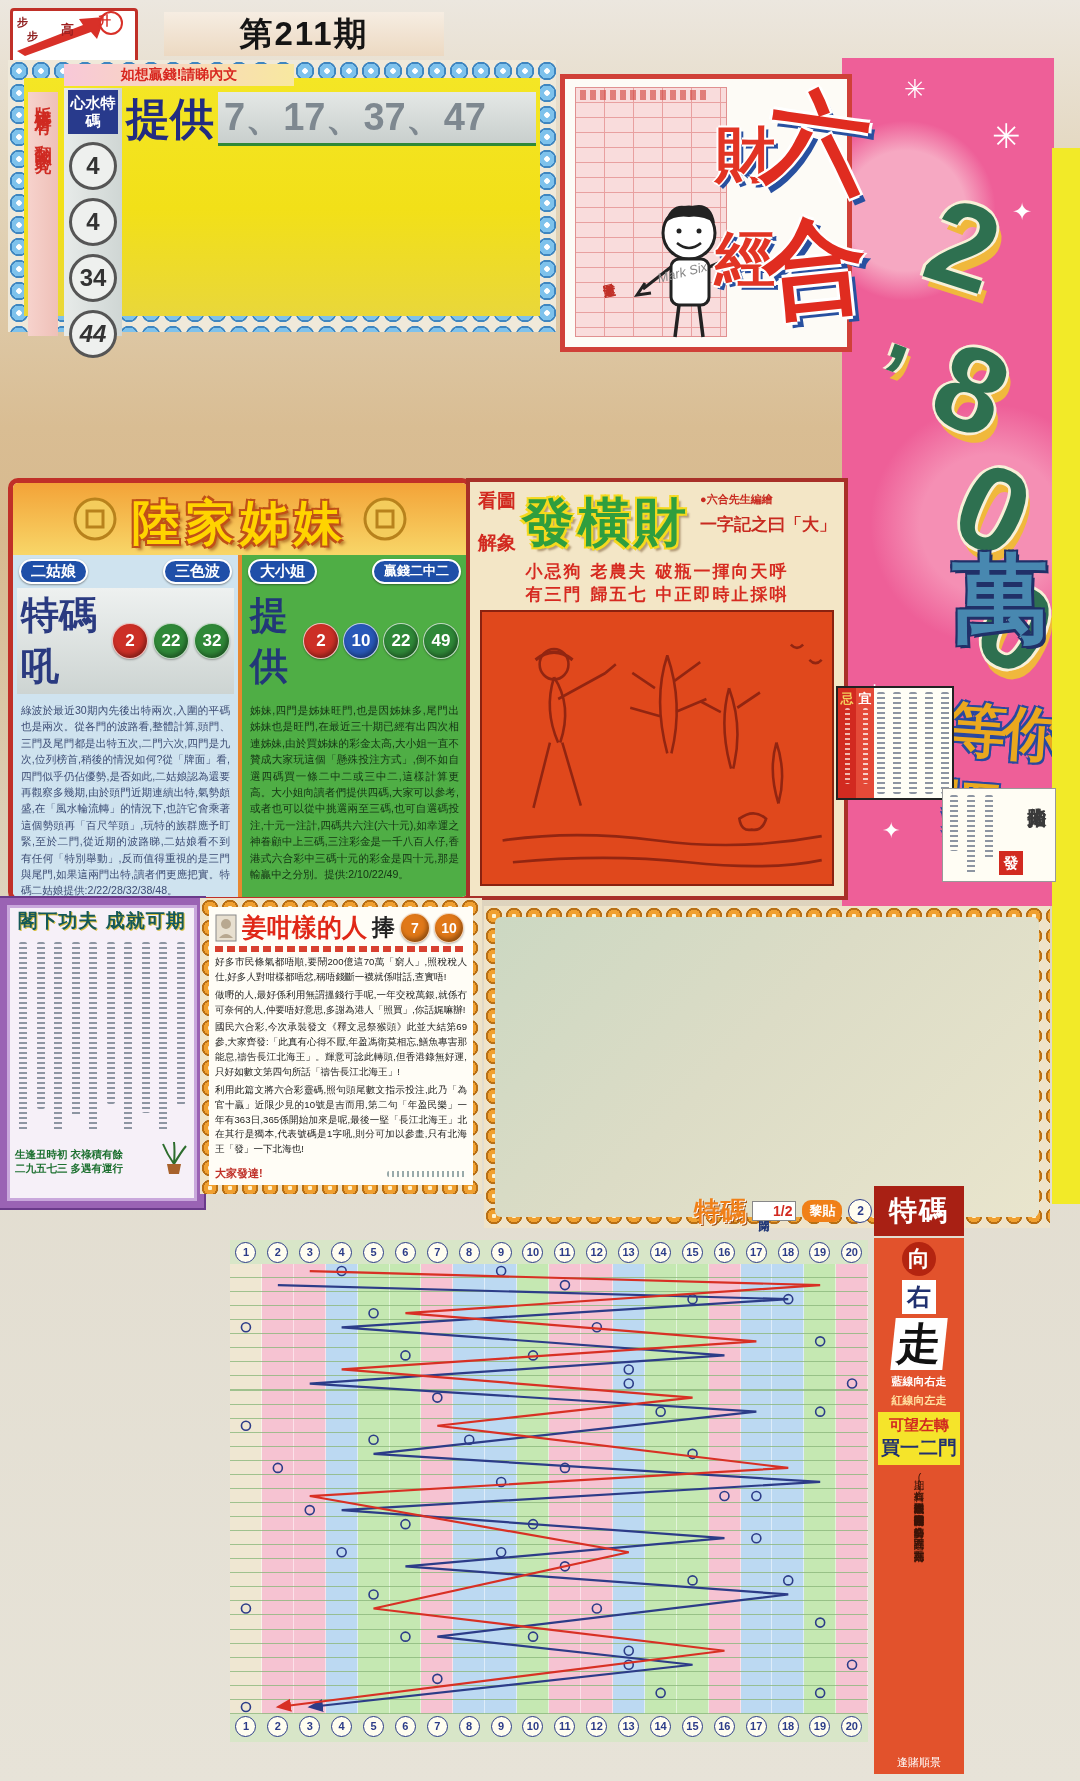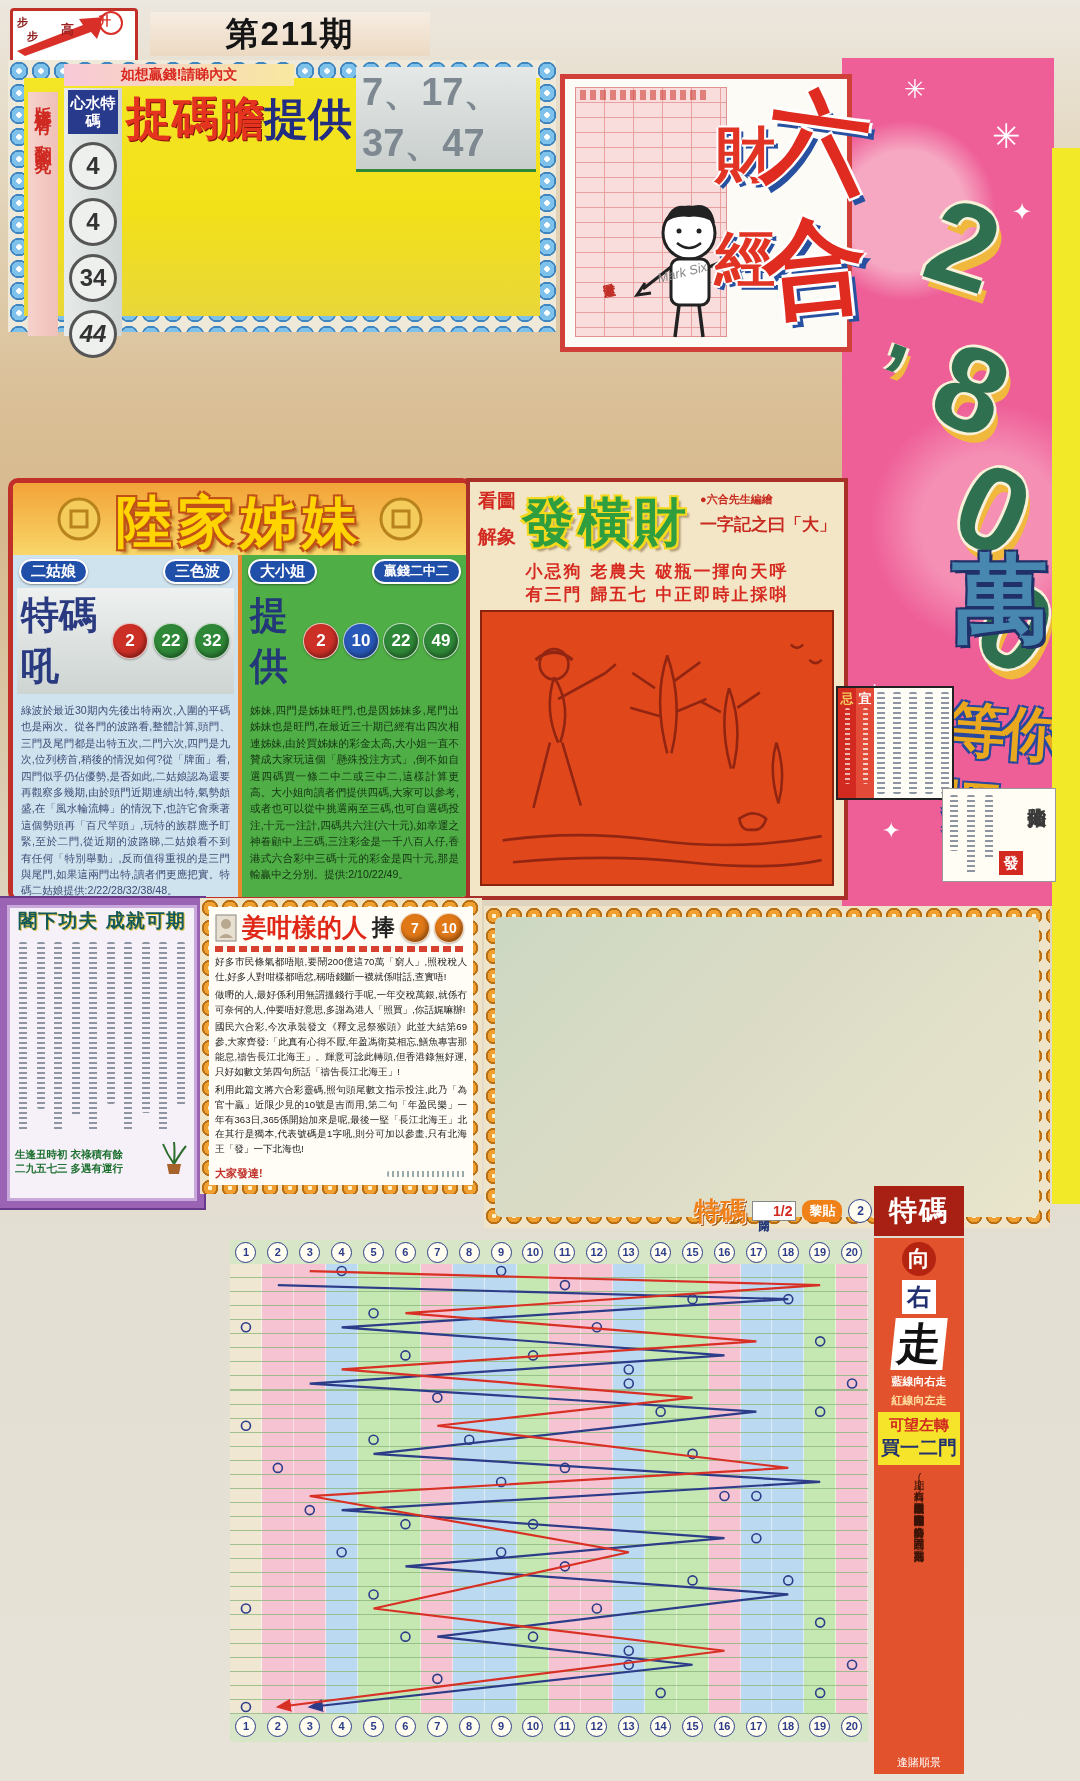--- a/index.html
+++ b/index.html
@@ -29,21 +29,21 @@
   <div class="abs" style="left:10px;top:8px;width:122px;height:52px;background:#fff;border:3px solid #c03028;border-radius:4px;">
     <svg width="116" height="46" viewBox="0 0 116 46">
       <path d="M4 40 L70 14 L66 8 L92 6 L84 28 L78 21 L12 45 Z" fill="#d83028"></path>
       <circle cx="98" cy="12" r="11" fill="#fff" stroke="#d83028" stroke-width="2"></circle>
     </svg>
     <span class="abs" style="left:4px;top:4px;font-size:11px;color:#902020;font-weight:bold;">步</span>
     <span class="abs" style="left:14px;top:18px;font-size:11px;color:#902020;font-weight:bold;">步</span>
     <span class="abs" style="left:48px;top:10px;font-size:13px;color:#a02020;font-weight:bold;">高</span>
     <span class="abs" style="left:85px;top:1px;font-size:13px;color:#d83028;font-weight:bold;">升</span>
   </div>
-  <div class="abs" style="left:150px;top:12px;width:280px;height:44px;background:linear-gradient(180deg,#f6ede2,#ecd9c2);display:flex;align-items:center;justify-content:center;">
+  <div class="abs" style="left:164px;top:12px;width:280px;height:44px;background:linear-gradient(180deg,#f6ede2,#ecd9c2);display:flex;align-items:center;justify-content:center;">
     <span style="font-size:33px;font-weight:bold;color:#151515;letter-spacing:2px;">第211期</span>
   </div>
 
   <div class="abs" style="left:842px;top:58px;width:212px;height:848px;background:radial-gradient(circle at 30% 18%,#f6a8c2 0 60px,transparent 90px),radial-gradient(circle at 70% 55%,#f58fb4 0 70px,transparent 120px),#ee5f98;">
     <span class="abs" style="left:62px;top:16px;color:#fff;font-size:26px;">✳</span>
     <span class="abs" style="left:150px;top:58px;color:#fff;font-size:34px;">✳</span>
     <span class="abs" style="left:170px;top:140px;color:#fff;font-size:24px;">✦</span>
     <span class="abs" style="left:20px;top:620px;color:#fff;font-size:30px;">✳</span>
     <span class="abs" style="left:40px;top:760px;color:#fff;font-size:22px;">✦</span>
     <div>
@@ -74,21 +74,20 @@
           </div>
         <div style="display:flex;flex-direction:column;align-items:center;gap:8px;margin-top:8px;">
             <span style="width: 42px; height: 42px; border: 3px solid rgb(85, 85, 85); border-radius: 50%; color: rgb(51, 51, 51); background: rgb(238, 240, 238); font-size: 24px; font-weight: bold; display: flex; align-items: center; justify-content: center;">4</span>
             <span style="width: 42px; height: 42px; border: 3px solid rgb(85, 85, 85); border-radius: 50%; color: rgb(51, 51, 51); background: rgb(238, 240, 238); font-size: 24px; font-weight: bold; display: flex; align-items: center; justify-content: center;">4</span>
             <span style="width: 42px; height: 42px; border: 3px solid rgb(85, 85, 85); border-radius: 50%; color: rgb(51, 51, 51); background: rgb(238, 240, 238); font-size: 24px; font-weight: bold; display: flex; align-items: center; justify-content: center;">34</span>
             <span style="width: 42px; height: 42px; border: 3px solid rgb(85, 85, 85); border-radius: 50%; color: rgb(51, 51, 51); background: rgb(238, 240, 238); font-size: 24px; font-weight: bold; display: flex; align-items: center; justify-content: center; font-style: italic;">44</span>
           </div>
       </div>
 
       <div class="abs" style="left:102px;top:12px;right:4px;height:58px;display:flex;align-items:center;">
-        <span style="font-size:46px;font-weight:bold;color:#e43420;font-family:'DejaVu Serif',serif;text-shadow:1px 1px 0 #801008;">捉碼膽</span>
         <span style="font-size:44px;font-weight:bold;color:#222c80;font-family:'DejaVu Serif',serif;">提供</span>
         <span style="flex:1;font-size:38px;font-weight:bold;color:#7e8890;background:linear-gradient(180deg,#e4e8e6,#c9cfcd);padding:0 6px;margin-left:4px;border-bottom:3px solid #2f8838;">7、17、37、47</span>
       </div>
     </div>
   </div>
 
   <div class="abs" style="left:560px;top:74px;width:282px;height:268px;background:#fdfbf6;border:5px solid #d04038;">
     <div class="abs" style="left:10px;top:8px;width:150px;height:248px;background:#f9dcdc;border:1px solid #e09090;
         background-image:repeating-linear-gradient(180deg,transparent 0 14px,#e8a0a0 14px 15px),repeating-linear-gradient(90deg,transparent 0 28px,#e8a0a0 28px 29px);">
       <div class="abs" style="left:4px;top:2px;width:130px;height:10px;background:repeating-linear-gradient(90deg,#d04038 0 6px,transparent 6px 10px);opacity:.6;"></div>
@@ -112,21 +111,21 @@
     <span class="abs" style="left:198px;top:120px;font-size:104px;font-weight:bold;font-family:'DejaVu Serif',serif;color:#e02c20;transform:rotate(-6deg);text-shadow:-3px 0 #fff,3px 0 #fff,0 3px #fff,0 -3px #fff,6px 6px 0 #2850a0;">合</span>
   </div>
 
 
   <div class="abs" style="left:8px;top:478px;width:454px;height:414px;border:5px solid #c03028;border-radius:10px;overflow:hidden;background:#fff;">
     <div style="height:72px;background:linear-gradient(180deg,#f3a338,#f8d668);display:flex;align-items:center;justify-content:center;gap:14px;">
       <svg width="46" height="46" viewBox="0 0 46 46">
           <circle cx="23" cy="23" r="20" fill="#f4cc5c" stroke="#b8821c" stroke-width="3"></circle>
           <rect x="15" y="15" width="16" height="16" fill="none" stroke="#b8821c" stroke-width="3"></rect>
         </svg>
-      <span style="font-size:56px;font-weight:bold;font-family:'DejaVu Serif',serif;color:#ffd400;letter-spacing:6px;text-shadow:2px 2px 0 #c05018,-2px -2px 0 #c05018,2px -2px 0 #c05018,-2px 2px 0 #c05018,4px 4px 3px rgba(120,40,0,.5);margin-top:8px;">陸家姊妹</span>
+      <span style="font-size:48px;font-weight:bold;font-family:'DejaVu Serif',serif;color:#ffd400;letter-spacing:6px;text-shadow:2px 2px 0 #c05018,-2px -2px 0 #c05018,2px -2px 0 #c05018,-2px 2px 0 #c05018,4px 4px 3px rgba(120,40,0,.5);margin-top:8px;">陸家姊妹</span>
       <svg width="46" height="46" viewBox="0 0 46 46">
           <circle cx="23" cy="23" r="20" fill="#f4cc5c" stroke="#b8821c" stroke-width="3"></circle>
           <rect x="15" y="15" width="16" height="16" fill="none" stroke="#b8821c" stroke-width="3"></rect>
         </svg>
     </div>
     <div style="display:flex;height:342px;">
 
       <div style="width:50%;background:#cfe3ef;border-right:4px solid #e88830;display:flex;flex-direction:column;">
         <div style="display:flex;justify-content:space-between;padding:4px 6px 0 6px;">
           <span class="pill" style="font-size:15px;">二姑娘</span>
@@ -157,21 +156,21 @@
               <span class="ball ball-lg" style="background: rgb(47, 136, 56);">49</span>
             </span>
         </div>
         <div class="body-text" style="flex:1;padding:4px 8px;font-size:10.6px;color:#143214;">姊妹,四門是姊妹旺門,也是因姊妹多,尾門出姊妹也是旺門,在最近三十期已經有出四次相連姊妹,由於買姊妹的彩金太高,大小姐一直不贊成大家玩這個「懸殊投注方式」,倒不如自選四碼買一條二中二或三中二,這樣計算更高。大小姐向讀者們提供四碼,大家可以參考,或者也可以從中挑選兩至三碼,也可自選碼投注,十元一注計,四碼共六注(六十元),如幸運之神眷顧中上三碼,三注彩金是一千八百人仔,香港式六合彩中三碼十元的彩金是四十元,那是輸贏中之分別。提供:2/10/22/49。</div>
       </div>
     </div>
   </div>
 
   <div class="abs" style="left:466px;top:478px;width:374px;height:414px;background:#f3e6c6;border:4px solid #a83028;">
     <div style="display:flex;align-items:flex-start;padding:6px 8px 0 8px;gap:6px;">
-      <div style="display:flex;flex-direction:column;gap:10px;">
+      <div style="display:flex;flex-direction:column;gap:16px;">
         <span style="font-size:19px;font-weight:bold;color:#d22a20;">看圖</span>
         <span style="font-size:19px;font-weight:bold;color:#d22a20;">解象</span>
       </div>
       <span style="font-size:52px;font-weight:bold;font-family:'DejaVu Serif',serif;color:#2f9e3e;letter-spacing:4px;text-shadow:2px 2px 0 #f5d91e,-2px -2px 0 #f5d91e,2px -2px 0 #f5d91e,-2px 2px 0 #f5d91e,4px 4px 2px rgba(80,40,0,.4);">發橫財</span>
       <div style="display:flex;flex-direction:column;gap:6px;margin-left:auto;padding-top:4px;">
         <span style="font-size:11px;color:#c82a20;font-weight:bold;">●六合先生編繪</span>
         <span style="font-size:17px;color:#c82a20;font-weight:bold;font-family:'DejaVu Serif',serif;">一字記之曰「大」</span>
       </div>
     </div>
     <div style="text-align:center;margin-top:2px;">

